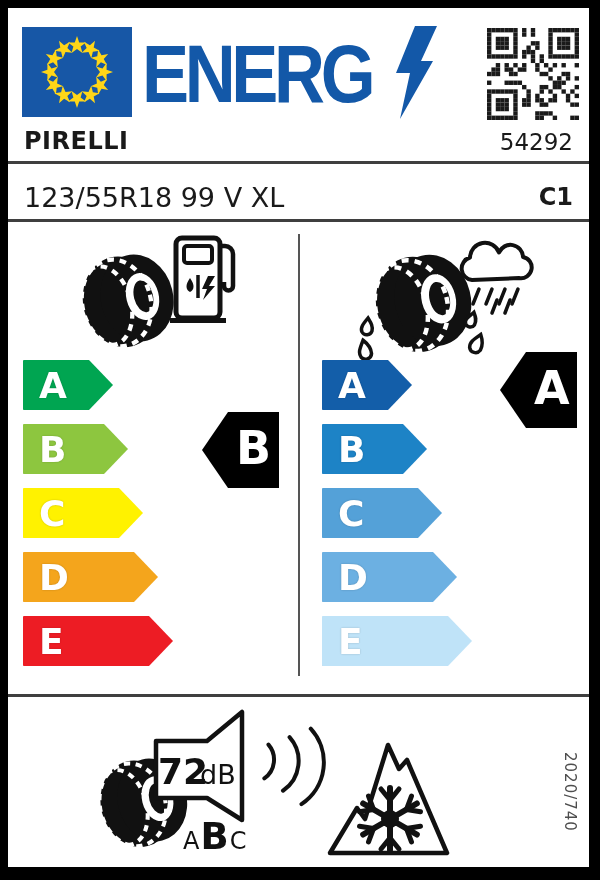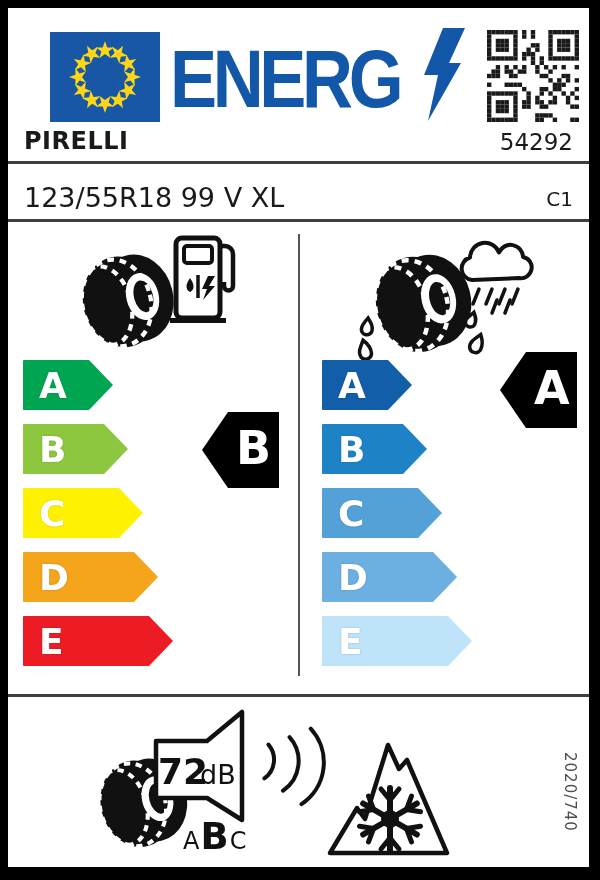--- a/index.html
+++ b/index.html
@@ -3,36 +3,36 @@
 <meta charset="utf-8">
 <style>
   html,body{margin:0;padding:0;background:#fff;}
   .label{
     width:600px;height:880px;box-sizing:border-box;position:relative;
     border-style:solid;border-color:#000;border-width:8px 11px 13px 8px;
     background:#fff;font-family:"DejaVu Sans","Liberation Sans",sans-serif;color:#1a1a1a;
     overflow:hidden;
   }
   
-  .header{height:114px;display:flex;align-items:flex-end;padding:14px 10px 0 14px;box-sizing:border-box;margin-left:28px;}
+  .header{height:114px;display:flex;align-items:center;padding:14px 10px 0 14px;box-sizing:border-box;}
   .flag{flex:0 0 auto;}
   .energ{margin:4px 0 0 10px;font-family:"Liberation Sans",sans-serif;font-weight:700;
          font-size:82px;line-height:86px;letter-spacing:-5px;color:#1358a8;
          transform:scaleX(.86);transform-origin:left top;white-space:nowrap;}
   .bolt{margin:2px 0 0 -16px;}
   .qr{margin-left:auto;margin-top:4px;}
   
   .row{display:flex;justify-content:space-between;align-items:flex-end;
        padding:0 16px 6px 16px;border-bottom:3px solid #3f3f3f;box-sizing:border-box;}
   .row-brand{height:42px;}
   .brand-name{font-weight:700;font-size:24px;letter-spacing:.5px;}
   .brand-code{font-size:23px;}
   .row-size{height:58px;}
   .tire-size{font-size:27px;}
-  .tire-class{font-size:20px;padding-bottom:2px;}
+  .tire-class{font-size:24px;padding-bottom:2px;font-weight:bold;}
   
   .ratings{position:relative;height:475px;border-bottom:3px solid #3f3f3f;box-sizing:border-box;}
   .v-divider{position:absolute;left:290px;top:12px;width:2px;height:442px;background:#555;}
   .icon-abs{position:absolute;}
   .arrow{position:absolute;height:50px;border-radius:1px;
          clip-path:polygon(0 0,calc(100% - 24px) 0,100% 50%,calc(100% - 24px) 100%,0 100%);
          filter:drop-shadow(0 1px 1px rgba(0,0,0,.28));}
   .arrow span{position:absolute;left:16px;top:0;line-height:52px;font-size:36px;font-weight:700;
               color:#fff;text-shadow:0 0 2px rgba(0,0,0,.22);}
   .indicator{position:absolute;width:77px;height:76px;background:#000;

